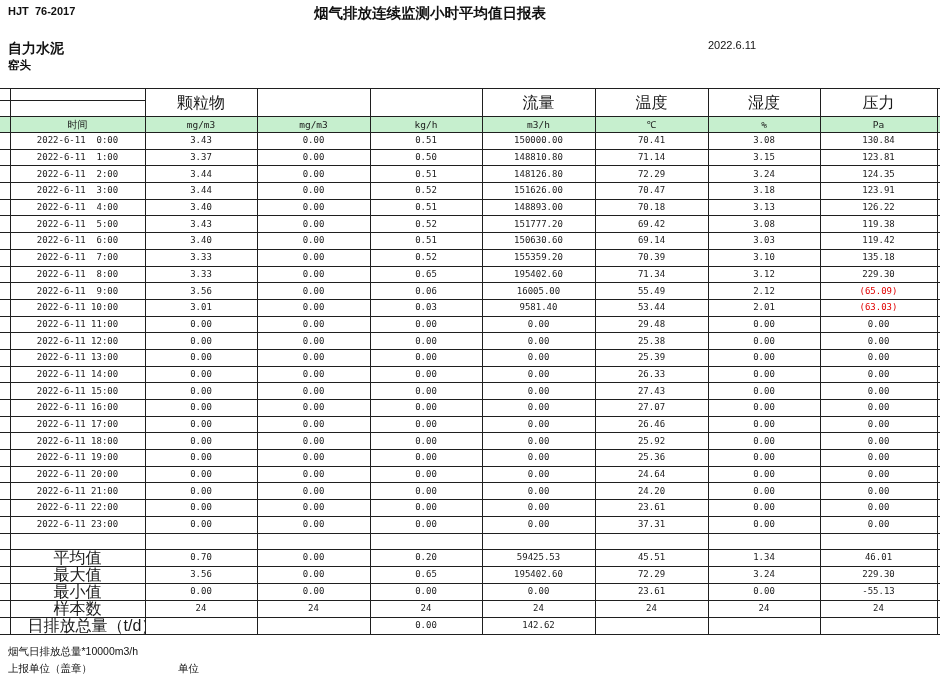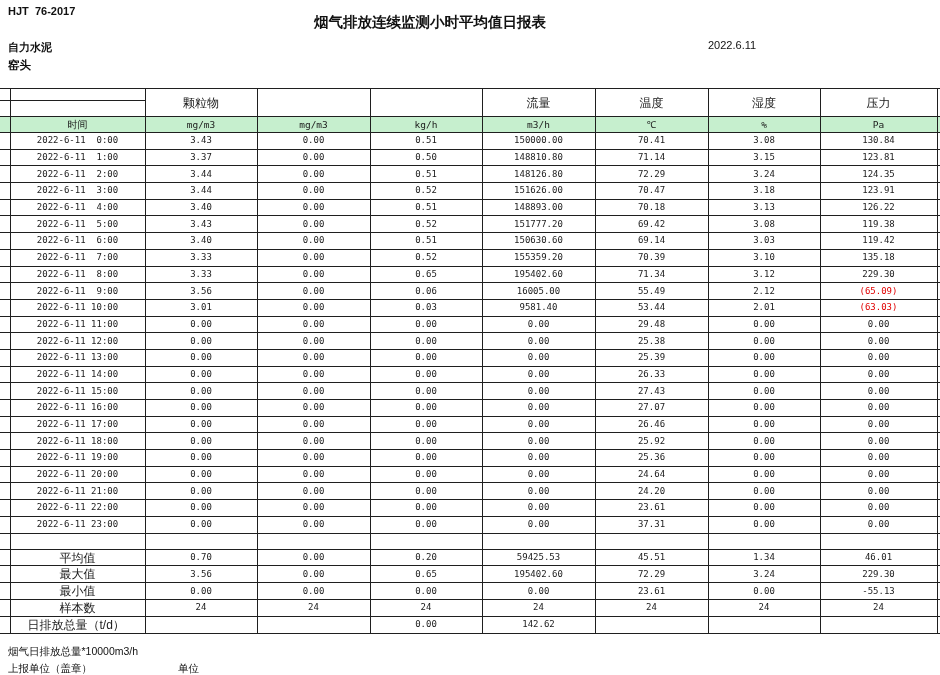--- a/index.html
+++ b/index.html
@@ -1,31 +1,31 @@
 <!DOCTYPE html>
 <html><head>
 <meta charset="utf-8">
 <style>
   html,body{margin:0;padding:0;background:#fff;}
   #page{position:relative;width:940px;height:675px;background:#ffffff;overflow:hidden;
         font-family:"Liberation Sans",sans-serif;color:#111;}
 
   .doc-code{position:absolute;left:8px;top:5px;font-weight:bold;font-size:11px;white-space:pre;}
-  .title{position:absolute;left:430px;top:13px;transform:translateX(-50%);
+  .title{position:absolute;left:430px;top:4px;transform:translateX(-50%);
          font-weight:bold;font-size:14.5px;white-space:nowrap;text-align:right;}
-  .company{position:absolute;left:8px;top:40px;font-weight:bold;font-size:11px;}
+  .company{position:absolute;left:8px;top:40px;font-weight:bold;font-size:14px;}
   .kiln{position:absolute;left:8px;top:58px;font-weight:bold;font-size:11.5px;text-align:center;}
   .date{position:absolute;left:708px;top:39px;font-size:11px;font-family:Liberation Sans, sans-serif;}
 
   .table-wrap{position:absolute;left:0;top:88px;width:940px;height:550px;overflow:hidden;}
   table{border-collapse:collapse;table-layout:fixed;width:990px;}
   td{border:1px solid #1f1f1f;padding:0;text-align:center;vertical-align:middle;
      font-family:"DejaVu Sans Mono","Liberation Mono",monospace;font-size:9px;
      color:#1a1a1a;overflow:hidden;white-space:pre;line-height:1;}
-  td.cjk{font-family:"Liberation Sans",sans-serif;font-size:12px;}
+  td.cjk{font-family:"Liberation Sans",sans-serif;font-size:16px;}
   tr.head-a{height:12px;}
   tr.head-b{height:16px;}
   tr.units{height:16px;}
   tr.units td{background:#c6efce;font-size:9.5px;text-align:center;}
   tr.units td.cjk{font-size:10px;}
   tr.data{height:16.7px;}
   tr.gap{height:16.2px;}
   tr.summary{height:16.8px;}
   td.first-col{border-left:none;}
   td.last-col{border-right:none;}

